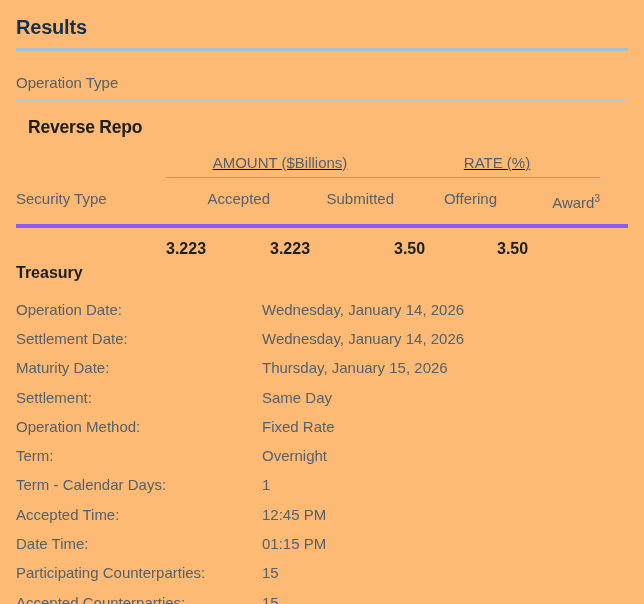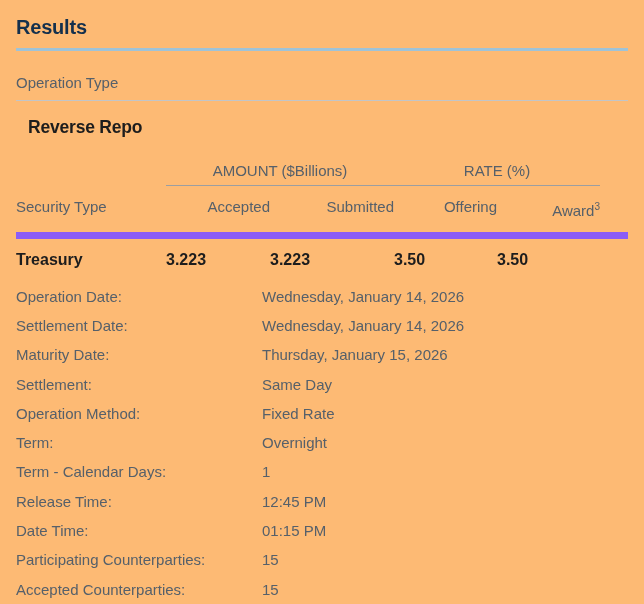--- a/index.html
+++ b/index.html
@@ -12,30 +12,30 @@
   .hdr-date{color:#5e6870;font-size:17px;font-weight:bold;line-height:24px;}
   .rule-blue{height:3px;background:#9fc3d8;margin-top:8px;}
 
   
   .optype-label{margin-top:23px;color:#56606a;font-size:15px;line-height:18px;}
   .rule-light{height:1px;background:#c2c5c8;margin-top:8px;}
   .optype-value{margin-top:16px;color:#1d1d1d;font-size:17.5px;font-weight:bold;line-height:21px;letter-spacing:-0.2px;margin-left:12px;}
 
   
   .grid{display:grid;grid-template-columns:150px 104px 124px 103px 103px;padding-right:28px;}
-  .grp-row{margin-top:24px;}
+  .grp-row{margin-top:16px;text-decoration:underline;}
   .grp{grid-column:2 / 4;text-align:center;color:#56606a;font-size:15px;line-height:18px;padding-bottom:5px;border-bottom:1px solid #9b9ea1;}
   .grp.rate{grid-column:4 / 6;}
-  .colhead-wrap{border-bottom:7px solid #8b5cf6;margin-top:12px;padding-bottom:12px;}
+  .colhead-wrap{border-bottom:4px solid #8b5cf6;margin-top:12px;padding-bottom:12px;}
   .col-h{color:#56606a;font-size:15px;line-height:18px;text-align:right;}
   .col-h.first{text-align:left;}
   .col-h sup{font-size:10px;}
   .data-row{padding-top:11px;}
   .cell{color:#1d1d1d;font-size:16px;font-weight:bold;line-height:20px;text-align:left;}
-  .cell.first{text-align:left;}
+  .cell.first{text-align:left;margin-top:24px;}
 
   
   .details{margin-top:12px;}
   .d-row{display:grid;grid-template-columns:246px 1fr;height:29.3px;align-items:center;}
   .d-label,.d-value{color:#56606a;font-size:15px;line-height:18px;}
 </style>
 </head>
 <body>
 
 <div class="page">
@@ -96,21 +96,21 @@
     </div>
     <div class="d-row">
       <div class="d-label">Term:</div>
       <div class="d-value">Overnight</div>
     </div>
     <div class="d-row">
       <div class="d-label">Term - Calendar Days:</div>
       <div class="d-value">1</div>
     </div>
     <div class="d-row">
-      <div class="d-label">Release Time:</div>
+      <div class="d-label">Accepted Time:</div>
       <div class="d-value">12:45 PM</div>
     </div>
     <div class="d-row">
       <div class="d-label">Date Time:</div>
       <div class="d-value">01:15 PM</div>
     </div>
     <div class="d-row">
       <div class="d-label">Participating Counterparties:</div>
       <div class="d-value">15</div>
     </div>

